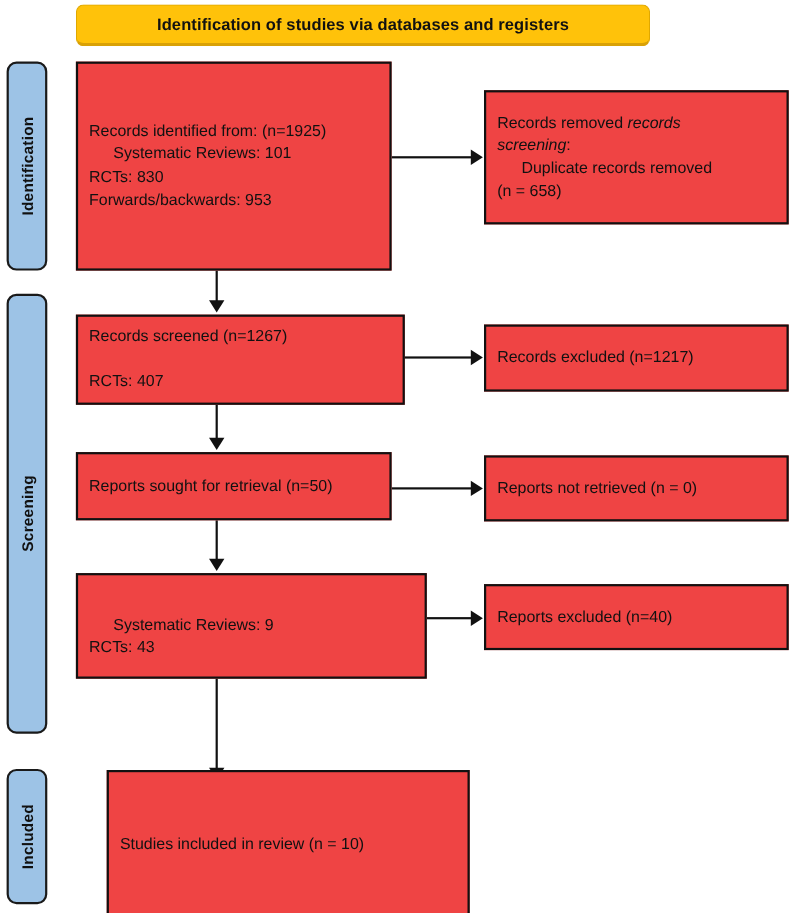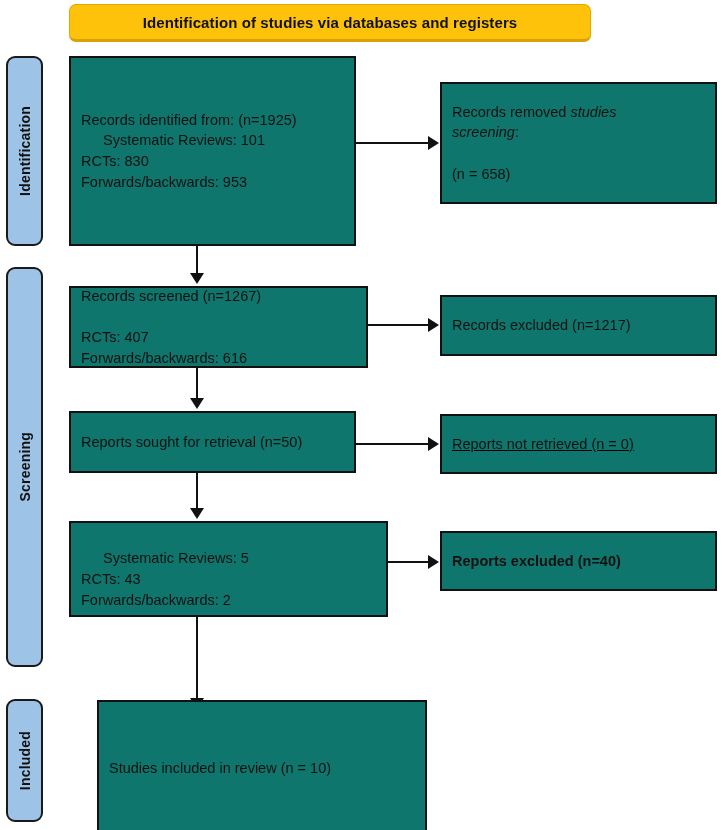--- a/index.html
+++ b/index.html
@@ -64,21 +64,21 @@
     white-space: nowrap;
     letter-spacing: 0.2px;
   }
   #rail-identification { left: 6px; top: 56px; width: 37px; height: 190px; }
   #rail-screening      { left: 6px; top: 267px; width: 37px; height: 400px; }
   #rail-included       { left: 6px; top: 699px; width: 37px; height: 123px; }
 
   
   .box {
     position: absolute;
-    background: #0f766e;
+    background: #ef4444;
     border: 2px solid #111111;
     box-sizing: border-box;
     display: flex;
     align-items: center;
     padding: 4px 10px;
   }
   .box-text {
     font-size: 14.5px;
     line-height: 1.42;
     color: #111111;
@@ -90,22 +90,22 @@
   
   #box-identified   { left: 69px;  top: 56px;  width: 287px; height: 190px; }
   #box-screened     { left: 69px;  top: 286px; width: 299px; height: 82px;  }
   #box-sought       { left: 69px;  top: 411px; width: 287px; height: 62px; text-align: center;  }
   #box-assessed     { left: 69px;  top: 521px; width: 319px; height: 96px;  }
   #box-included     { left: 57px;  top: 700px; width: 330px; height: 136px; margin-left: 40px; }
 
   
   #box-removed      { left: 440px; top: 82px;  width: 277px; height: 122px; }
   #box-excluded-rec { left: 440px; top: 295px; width: 277px; height: 61px; align-items: center;  }
-  #box-not-retrieved{ left: 440px; top: 414px; width: 277px; height: 60px; text-decoration: underline;  }
-  #box-excluded-rep { left: 440px; top: 531px; width: 277px; height: 60px; font-weight: bold;  }
+  #box-not-retrieved{ left: 440px; top: 414px; width: 277px; height: 60px;  }
+  #box-excluded-rep { left: 440px; top: 531px; width: 277px; height: 60px;  }
 
   
   .vline {
     position: absolute;
     width: 2px;
     background: #111111;
   }
   .hline {
     position: absolute;
     height: 2px;
@@ -169,37 +169,37 @@
   <div class="arrow-right" style="left:428px; top:555px;"></div>
 
   <div class="vline" style="left:196px; top:617px; height:82px;"></div>
   <div class="arrow-down" style="left:190px; top:698px;"></div>
 
   <div class="box" id="box-identified">
     <div class="box-text"><span>Records identified from: (n=1925)</span><br><span class="ind"></span><span>Systematic Reviews: 101</span><br><span>RCTs: 830</span><br><span>Forwards/backwards: 953</span></div>
   </div>
 
   <div class="box" id="box-screened">
-    <div class="box-text"><span>Records screened (n=1267)</span><br><span class="ind"></span><br><span>RCTs: 407</span><br><span>Forwards/backwards: 616</span></div>
+    <div class="box-text"><span>Records screened (n=1267)</span><br><span class="ind"></span><br><span>RCTs: 407</span><br></div>
   </div>
 
   <div class="box" id="box-sought">
     <div class="box-text">Reports sought for retrieval (n=50)</div>
   </div>
 
   <div class="box" id="box-assessed">
-    <div class="box-text"><br><span class="ind"></span><span>Systematic Reviews: 5</span><br><span>RCTs: 43</span><br><span>Forwards/backwards: 2</span></div>
+    <div class="box-text"><br><span class="ind"></span><span>Systematic Reviews: 9</span><br><span>RCTs: 43</span><br></div>
   </div>
 
   <div class="box" id="box-included">
     <div class="box-text">Studies included in review (n = 10)</div>
   </div>
 
   <div class="box" id="box-removed">
-    <div class="box-text"><span>Records removed </span><span class="ital">studies</span><br><span class="ital">screening</span><span>:</span><br><span class="ind"></span><br><span>(n = 658)</span></div>
+    <div class="box-text"><span>Records removed </span><span class="ital">records</span><br><span class="ital">screening</span><span>:</span><br><span class="ind"></span><span>Duplicate records removed</span><br><span>(n = 658)</span></div>
   </div>
 
   <div class="box" id="box-excluded-rec">
     <div class="box-text">Records excluded (n=1217)</div>
   </div>
 
   <div class="box" id="box-not-retrieved">
     <div class="box-text">Reports not retrieved (n = 0)</div>
   </div>
 

